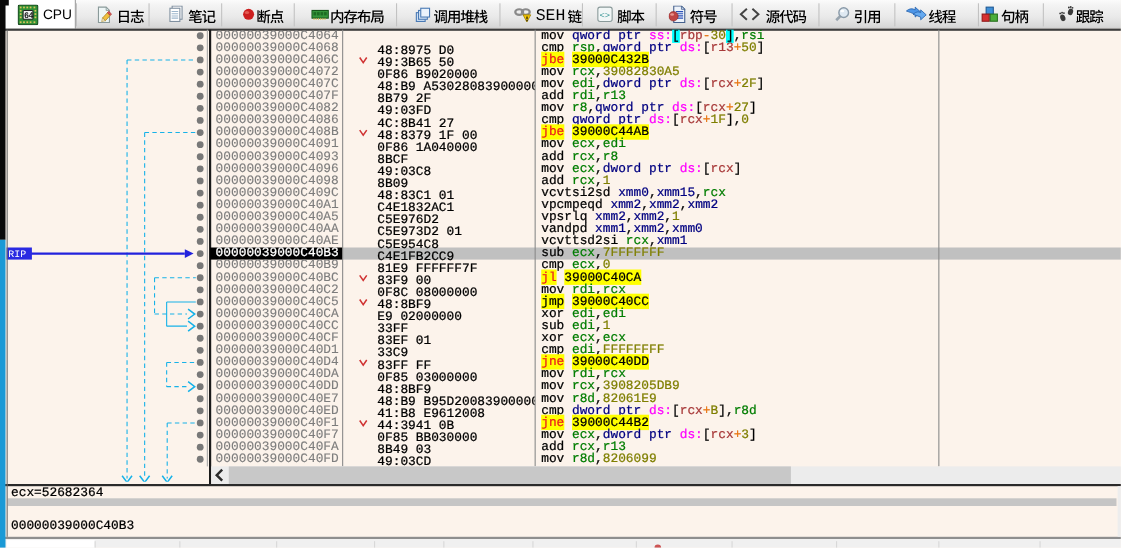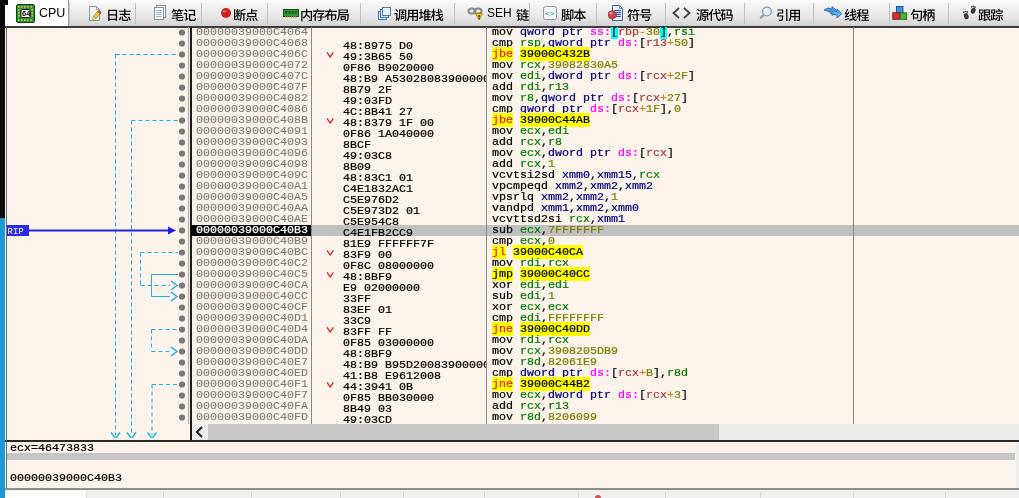--- a/index.html
+++ b/index.html
@@ -122,21 +122,21 @@
     </svg>
     <div style="position:absolute;left:467px;top:5px;line-height:0"><svg width="17" height="16" viewBox="0 0 17 16">
         <g fill="none" stroke="#8a8a8a" stroke-width="2">
           <ellipse cx="5" cy="6" rx="3.6" ry="2.6"></ellipse>
           <ellipse cx="11" cy="6" rx="3.6" ry="2.6"></ellipse>
         </g>
         <path d="M12,15 L8.5,8.5 L15.5,8.5 Z" fill="#f8c800" stroke="#9a7d00" stroke-width="0.7"></path>
         <rect x="11.6" y="10" width="1" height="2.6" fill="#000"></rect>
         <rect x="11.6" y="13.2" width="1" height="1" fill="#000"></rect>
       </svg></div>
-    <div style="position:absolute;left:487px;top:6px;font-family:Liberation Sans, sans-serif;font-size:12px;color:#000">SEH</div>
+    <div style="position:absolute;left:487px;top:6px;font-family:Liberation Mono, monospace;font-size:15px;color:#000">SEH</div>
     <svg style="position:absolute;left:516px;top:7px" width="15" height="16" viewBox="0 0 15 16">
       <path transform="translate(0.0,13) scale(0.01320,-0.01320)" fill="#000000" d="M131.28009033203125 842.43994140625 211.119873046875 820.760009765625Q196.43988037109375 764.9600219726562 174.35989379882812 708.9800415039062Q152.2799072265625 653.0000610351562 125.57992553710938 603.3600769042969Q98.87994384765625 553.7200927734375 67.8399658203125 515.60009765625Q64.719970703125 525.320068359375 56.79998779296875 541.5800170898438Q48.8800048828125 557.8399658203125 39.620025634765625 574.3799133300781Q30.36004638671875 590.9198608398438 23.00006103515625 600.6398315429688Q59.320068359375 645.599853515625 87.080078125 709.6598815917969Q114.840087890625 773.7199096679688 131.28009033203125 842.43994140625ZM143.35992431640625 737.079833984375H338.03997802734375V654.8800659179688H126.719970703125ZM149.280029296875 -74.83990478515625 132.60009765625 4.31988525390625 154.080078125 36.27984619140625 317.32000732421875 148.79974365234375Q321.55999755859375 132.1597900390625 329.8199768066406 110.81985473632812Q338.0799560546875 89.47991943359375 344.11993408203125 76.63995361328125Q286.199951171875 35.3599853515625 250.55996704101562 9.040008544921875Q214.91998291015625 -17.27996826171875 194.6199951171875 -32.919952392578125Q174.32000732421875 -48.5599365234375 164.58001708984375 -58.079925537109375Q154.84002685546875 -67.59991455078125 149.280029296875 -74.83990478515625ZM84.8399658203125 549.1598510742188H318.32000732421875V468.2000732421875H84.8399658203125ZM47.32000732421875 342.7198486328125H342.719970703125V261.2000732421875H47.32000732421875ZM149.280029296875 -74.83990478515625Q145.0400390625 -65.7999267578125 136.34005737304688 -53.51995849609375Q127.64007568359375 -41.239990234375 118.60009765625 -29.52001953125Q109.56011962890625 -17.800048828125 101.64013671875 -11.4400634765625Q116.0001220703125 -0.080078125 133.60012817382812 25.83990478515625Q151.20013427734375 51.7598876953125 151.20013427734375 89.79986572265625V503.91998291015625H236.39990234375V31.59991455078125Q236.39990234375 31.59991455078125 223.19992065429688 19.899932861328125Q209.99993896484375 8.199951171875 192.8399658203125 -9.240020751953125Q175.67999267578125 -26.67999267578125 162.48001098632812 -44.679962158203125Q149.280029296875 -62.679931640625 149.280029296875 -74.83990478515625ZM517.2799072265625 728.7598876953125H958.199951171875V648.360107421875H517.2799072265625ZM713.4400024414062 606.9600219726562H796.6397705078125V59.2799072265625H713.4400024414062ZM549.2399291992188 399.16015625Q547.1199340820312 407.64013671875 542.5399475097656 422.3200988769531Q537.9599609375 437.00006103515625 532.3199768066406 452.2400207519531Q526.6799926757812 467.47998046875 521.8800048828125 478.199951171875Q534.1199951171875 481.87994384765625 545.6199951171875 499.5399475097656Q557.1199951171875 517.199951171875 569 544.7599487304688Q574.8800048828125 558.199951171875 586.3600158691406 588.9799499511719Q597.8400268554688 619.7599487304688 611.4800415039062 661.8199462890625Q625.1200561523438 703.8799438476562 637.7000732421875 751.7199401855469Q650.2800903320312 799.5599365234375 658.360107421875 847.1199340820312L747.4798583984375 829.719970703125Q730.3998413085938 761.47998046875 706.2998352050781 691.8399963378906Q682.1998291015625 622.2000122070312 655.4798278808594 559.4000244140625Q628.7598266601562 496.60003662109375 601.4398193359375 446.9200439453125V444.800048828125Q601.4398193359375 444.800048828125 593.5198364257812 440.00006103515625Q585.599853515625 435.2000732421875 575.3398742675781 428.0000915527344Q565.0798950195312 420.80010986328125 557.159912109375 413.1001281738281Q549.2399291992188 405.400146484375 549.2399291992188 399.16015625ZM549.2399291992188 399.16015625V469.91998291015625L593.7998657226562 492.679931640625H934.5999145507812L934.0399169921875 413.84014892578125H628.8399047851562Q600.639892578125 413.84014892578125 578.4399108886719 409.84014892578125Q556.2399291992188 405.84014892578125 549.2399291992188 399.16015625ZM527.1998901367188 299.43988037109375H954.1199340820312V217.360107421875H527.1998901367188ZM495.7598876953125 500.07977294921875V54.96002197265625H409.7601318359375V413.96002197265625H326.199951171875V500.07977294921875ZM348.60003662109375 787.639892578125 425.9197998046875 812.3998413085938Q447.63983154296875 767.8798828125 468.79986572265625 716.0799255371094Q489.95989990234375 664.2799682617188 499.59991455078125 626L418.0401611328125 597.56005859375Q412.400146484375 623.6000366210938 401.1601257324219 656.5400085449219Q389.92010498046875 689.47998046875 376.2400817871094 723.9799499511719Q362.56005859375 758.4799194335938 348.60003662109375 787.639892578125ZM464.99993896484375 112.2398681640625Q486.99993896484375 112.2398681640625 507.11993408203125 97.35986328125Q527.2399291992188 82.4798583984375 558.679931640625 63.27984619140625Q596.2399291992188 40.39984130859375 642.1999206542969 31.9598388671875Q688.159912109375 23.51983642578125 745.919921875 23.51983642578125Q776.679931640625 23.51983642578125 817.7799377441406 25.079833984375Q858.8799438476562 26.63983154296875 900.8199462890625 29.6998291015625Q942.7599487304688 32.75982666015625 975.7599487304688 36.87982177734375Q971.5199584960938 24.4798583984375 966.219970703125 6.499908447265625Q960.9199829101562 -11.48004150390625 957.6799926757812 -28.959991455078125Q954.4400024414062 -46.43994140625 953.4400024414062 -59.159912109375Q928.1199951171875 -60.71990966796875 890.6599731445312 -62.21990966796875Q853.199951171875 -63.71990966796875 814.3999328613281 -64.71990966796875Q775.5999145507812 -65.71990966796875 744.4799194335938 -65.71990966796875Q681.3599243164062 -65.71990966796875 633.8599243164062 -54.379913330078125Q586.3599243164062 -43.0399169921875 545.679931640625 -18.159912109375Q520.1199340820312 -0.83990478515625 499.43994140625 14.320098876953125Q478.75994873046875 29.4801025390625 463.87994384765625 29.4801025390625Q450.5599365234375 29.4801025390625 433.0799255371094 13.520111083984375Q415.59991455078125 -2.43988037109375 396.7998962402344 -27.279876708984375Q377.9998779296875 -52.119873046875 360.7198486328125 -78.7598876953125L300.8800048828125 9.39984130859375Q342.44000244140625 53.15985107421875 386.0999755859375 82.69985961914062Q429.75994873046875 112.2398681640625 464.99993896484375 112.2398681640625Z"></path>
     </svg>
     <div style="position:absolute;left:542px;top:5px;line-height:0"><svg width="16" height="16" viewBox="0 0 16 16">
         <path d="M3.5,1.5 h9 q2,0 2,2 v9 q0,2 -2,2 h-9 q-2,0 -2,-2 v-9 q0,-2 2,-2 Z" fill="#f2f7f7" stroke="#8a9a9a"></path>
         <text x="3" y="11" font-family="Liberation Mono,monospace" font-size="8px" fill="#2a8f8f">&lt;&gt;</text>
       </svg></div>
     <svg style="position:absolute;left:561px;top:7px" width="27" height="16" viewBox="0 0 27 16">
       <path transform="translate(0.0,13) scale(0.01320,-0.01320)" fill="#000000" d="M115.55999755859375 808.679931640625H291.52001953125V722.5601806640625H115.55999755859375ZM110.52001953125 577.3198852539062H291.52001953125V491.20013427734375H110.52001953125ZM109.08001708984375 340.27984619140625H292.280029296875V252.4801025390625H109.08001708984375ZM79.7200927734375 808.2399291992188H154.5198974609375V445.9599609375Q154.5198974609375 387.719970703125 152.29989624023438 319.3599853515625Q150.07989501953125 251 143.85989379882812 179.6400146484375Q137.639892578125 108.280029296875 124.97988891601562 40.98004150390625Q112.31988525390625 -26.3199462890625 91.9998779296875 -82.87994384765625Q85.5198974609375 -76.51995849609375 72.95993041992188 -69.53997802734375Q60.39996337890625 -62.55999755859375 47.55999755859375 -55.920013427734375Q34.72003173828125 -49.280029296875 25.12005615234375 -46.0400390625Q50.76007080078125 25.27996826171875 62.300079345703125 111.77996826171875Q73.840087890625 198.27996826171875 76.78009033203125 285.3399658203125Q79.7200927734375 372.39996337890625 79.7200927734375 444.9599609375ZM250.96014404296875 808.2399291992188H327.43994140625V18.7198486328125Q327.43994140625 -10.4801025390625 321.43994140625 -29.56005859375Q315.43994140625 -48.6400146484375 297.39996337890625 -59.79998779296875Q279.91998291015625 -70.51995849609375 254.3599853515625 -73.47994995117188Q228.79998779296875 -76.43994140625 188.719970703125 -75.99993896484375Q187.719970703125 -59.79998779296875 181.13998413085938 -35.340057373046875Q174.55999755859375 -10.880126953125 166.6400146484375 5.63983154296875Q190.88006591796875 4.63983154296875 210.66009521484375 4.63983154296875Q230.44012451171875 4.63983154296875 237.7601318359375 5.079833984375Q250.96014404296875 5.079833984375 250.96014404296875 20.39984130859375ZM859.0401000976562 786.7999267578125H940.5598754882812V182.1998291015625Q940.5598754882812 153.55987548828125 934.7198791503906 133.69992065429688Q928.8798828125 113.8399658203125 910.39990234375 102.1199951171875Q892.3599243164062 91.4000244140625 867.1999206542969 88.44003295898438Q842.0399169921875 85.48004150390625 806.8399047851562 85.48004150390625Q805.2799072265625 103.239990234375 797.6399230957031 128.63992309570312Q789.9999389648438 154.03985595703125 780.9599609375 171.11981201171875Q804.2000122070312 170.11981201171875 822.3600463867188 170.11981201171875Q840.5200805664062 170.11981201171875 847.2800903320312 170.559814453125Q859.0401000976562 170.559814453125 859.0401000976562 184.4398193359375ZM689.4400634765625 786.7999267578125H906.1599731445312V697.3201904296875H771.079833984375V-83.99993896484375H689.4400634765625ZM371.55999755859375 688.4797973632812H643.8800048828125V599.0000610351562H371.55999755859375ZM352 458.39984130859375H660.3200073242188V367.92010498046875H352ZM469.80010986328125 836.0399780273438H547.39990234375V402.96002197265625H469.80010986328125ZM533.2800903320312 281.6400146484375 595.679931640625 301.0799560546875Q612.5599365234375 257.9599609375 627.43994140625 209.219970703125Q642.3199462890625 160.47998046875 653.2599487304688 114.79998779296875Q664.199951171875 69.1199951171875 668.199951171875 35.44000244140625L601.0001220703125 11.2000732421875Q597.5601196289062 45.4400634765625 587.4001159667969 91.90005493164062Q577.2401123046875 138.36004638671875 563.4201049804688 188.1600341796875Q549.60009765625 237.96002197265625 533.2800903320312 281.6400146484375ZM374.8800048828125 18.68011474609375 370.4000244140625 87.7999267578125 409.199951171875 114.79986572265625 628.1599731445312 149.9998779296875Q628.1599731445312 132.7999267578125 629.8399658203125 111.51998901367188Q631.5199584960938 90.24005126953125 634.199951171875 76.840087890625Q557.3199462890625 62.840087890625 509.4799499511719 53.560089111328125Q461.63995361328125 44.28009033203125 434.6799621582031 37.940093994140625Q407.719970703125 31.60009765625 394.91998291015625 27.200103759765625Q382.1199951171875 22.80010986328125 374.8800048828125 18.68011474609375ZM374.8800048828125 18.2401123046875Q372.760009765625 26.7200927734375 368.2400207519531 40.56005859375Q363.72003173828125 54.4000244140625 358.36004638671875 69.01998901367188Q353.00006103515625 83.63995361328125 348.2000732421875 93.7999267578125Q359.320068359375 96.919921875 368.88006591796875 112.51992797851562Q378.4400634765625 128.11993408203125 387.320068359375 151.99993896484375Q393.76007080078125 167.87994384765625 406.6800842285156 209.29995727539062Q419.60009765625 250.719970703125 432.9601135253906 305.5799865722656Q446.32012939453125 360.44000244140625 452.96014404296875 415.08001708984375L533.919921875 390.88006591796875Q522.5999145507812 333.6800537109375 504.8799133300781 274.6400451660156Q487.159912109375 215.60003662109375 466.4399108886719 161.280029296875Q445.71990966796875 106.96002197265625 424.83990478515625 63.6400146484375V62.08001708984375Q424.83990478515625 62.08001708984375 417.1999206542969 57.560028076171875Q409.5599365234375 53.0400390625 399.8599548339844 46.1800537109375Q390.15997314453125 39.320068359375 382.5199890136719 31.90008544921875Q374.8800048828125 24.4801025390625 374.8800048828125 18.2401123046875Z"></path>
       <path transform="translate(12.2,13) scale(0.01320,-0.01320)" fill="#000000" d="M62.0400390625 640.5198364257812H939.9599609375V544.4401245117188H62.0400390625ZM225.8800048828125 191.31988525390625H771.760009765625V95.24017333984375H225.8800048828125ZM449.2801513671875 843.5599365234375H549.2798461914062V-83.99993896484375H449.2801513671875ZM364.40032958984375 607.0799560546875 450.88006591796875 581.9600219726562Q414.36004638671875 476.60003662109375 361.1000061035156 380.36004638671875Q307.8399658203125 284.12005615234375 242.01992797851562 204.76007080078125Q176.19989013671875 125.40008544921875 100.9998779296875 70.56011962890625Q93.39990234375 82.40008544921875 80.99993896484375 96.70004272460938Q68.5999755859375 111 55.6400146484375 124.51995849609375Q42.6800537109375 138.0399169921875 31.40008544921875 147.19989013671875Q102.68011474609375 192.9998779296875 166.60015869140625 265.8798828125Q230.52020263671875 338.7598876953125 281.6002502441406 426.9999084472656Q332.6802978515625 515.2399291992188 364.40032958984375 607.0799560546875ZM631.5996704101562 604.0799560546875Q663.3197021484375 513.5999145507812 714.3397521972656 427.81988525390625Q765.3598022460938 342.03985595703125 830.5398559570312 271.77984619140625Q895.7199096679688 201.51983642578125 968.0799560546875 156.599853515625Q956.239990234375 146.8798828125 941.8800354003906 132.51992797851562Q927.5200805664062 118.15997314453125 914.7801208496094 102.74002075195312Q902.0401611328125 87.320068359375 893.440185546875 73.80010986328125Q818.2801513671875 126.76007080078125 753.0401000976562 205.40005493164062Q687.800048828125 284.0400390625 635.2200012207031 379.9400329589844Q582.6399536132812 475.84002685546875 546.1199340820312 579.4000244140625Z"></path>
@@ -293,21 +293,21 @@
 <div id="dis" class="mono"><div><span style="color:#000000">mov </span><span style="color:#000080">qword ptr </span><span style="color:#ff00ff">ss:</span><span style="color:#000000;background:#00ffff">[</span><span style="color:#a83a3a">rbp</span><span style="color:#e87511">-</span><span style="color:#7f7f00">30</span><span style="color:#000000;background:#00ffff">]</span><span style="color:#000000">,</span><span style="color:#007d00">rsi</span></div><div><span style="color:#000000">cmp </span><span style="color:#007d00">rsp</span><span style="color:#000000">,</span><span style="color:#000080">qword ptr </span><span style="color:#ff00ff">ds:</span><span style="color:#000000">[</span><span style="color:#a83a3a">r13</span><span style="color:#e87511">+</span><span style="color:#7f7f00">50</span><span style="color:#000000">]</span></div><div><span style="color:#eb1d1d;background:#ffff00">jbe</span><span style="color:#000000"> </span><span style="color:#000000;background:#ffff00">39000C432B</span></div><div><span style="color:#000000">mov </span><span style="color:#007d00">rcx</span><span style="color:#000000">,</span><span style="color:#7f7f00">39082830A5</span></div><div><span style="color:#000000">mov </span><span style="color:#007d00">edi</span><span style="color:#000000">,</span><span style="color:#000080">dword ptr </span><span style="color:#ff00ff">ds:</span><span style="color:#000000">[</span><span style="color:#a83a3a">rcx</span><span style="color:#e87511">+</span><span style="color:#7f7f00">2F</span><span style="color:#000000">]</span></div><div><span style="color:#000000">add </span><span style="color:#007d00">rdi</span><span style="color:#000000">,</span><span style="color:#007d00">r13</span></div><div><span style="color:#000000">mov </span><span style="color:#007d00">r8</span><span style="color:#000000">,</span><span style="color:#000080">qword ptr </span><span style="color:#ff00ff">ds:</span><span style="color:#000000">[</span><span style="color:#a83a3a">rcx</span><span style="color:#e87511">+</span><span style="color:#7f7f00">27</span><span style="color:#000000">]</span></div><div><span style="color:#000000">cmp </span><span style="color:#000080">qword ptr </span><span style="color:#ff00ff">ds:</span><span style="color:#000000">[</span><span style="color:#a83a3a">rcx</span><span style="color:#e87511">+</span><span style="color:#7f7f00">1F</span><span style="color:#000000">]</span><span style="color:#000000">,</span><span style="color:#7f7f00">0</span></div><div><span style="color:#eb1d1d;background:#ffff00">jbe</span><span style="color:#000000"> </span><span style="color:#000000;background:#ffff00">39000C44AB</span></div><div><span style="color:#000000">mov </span><span style="color:#007d00">ecx</span><span style="color:#000000">,</span><span style="color:#007d00">edi</span></div><div><span style="color:#000000">add </span><span style="color:#007d00">rcx</span><span style="color:#000000">,</span><span style="color:#007d00">r8</span></div><div><span style="color:#000000">mov </span><span style="color:#007d00">ecx</span><span style="color:#000000">,</span><span style="color:#000080">dword ptr </span><span style="color:#ff00ff">ds:</span><span style="color:#000000">[</span><span style="color:#a83a3a">rcx</span><span style="color:#000000">]</span></div><div><span style="color:#000000">add </span><span style="color:#007d00">rcx</span><span style="color:#000000">,</span><span style="color:#7f7f00">1</span></div><div><span style="color:#000000">vcvtsi2sd </span><span style="color:#000080">xmm0</span><span style="color:#000000">,</span><span style="color:#000080">xmm15</span><span style="color:#000000">,</span><span style="color:#007d00">rcx</span></div><div><span style="color:#000000">vpcmpeqd </span><span style="color:#000080">xmm2</span><span style="color:#000000">,</span><span style="color:#000080">xmm2</span><span style="color:#000000">,</span><span style="color:#000080">xmm2</span></div><div><span style="color:#000000">vpsrlq </span><span style="color:#000080">xmm2</span><span style="color:#000000">,</span><span style="color:#000080">xmm2</span><span style="color:#000000">,</span><span style="color:#7f7f00">1</span></div><div><span style="color:#000000">vandpd </span><span style="color:#000080">xmm1</span><span style="color:#000000">,</span><span style="color:#000080">xmm2</span><span style="color:#000000">,</span><span style="color:#000080">xmm0</span></div><div><span style="color:#000000">vcvttsd2si </span><span style="color:#007d00">rcx</span><span style="color:#000000">,</span><span style="color:#000080">xmm1</span></div><div><span style="color:#000000">sub </span><span style="color:#007d00">ecx</span><span style="color:#000000">,</span><span style="color:#7f7f00">7FFFFFFF</span></div><div><span style="color:#000000">cmp </span><span style="color:#007d00">ecx</span><span style="color:#000000">,</span><span style="color:#7f7f00">0</span></div><div><span style="color:#eb1d1d;background:#ffff00">jl</span><span style="color:#000000"> </span><span style="color:#000000;background:#ffff00">39000C40CA</span></div><div><span style="color:#000000">mov </span><span style="color:#007d00">rdi</span><span style="color:#000000">,</span><span style="color:#007d00">rcx</span></div><div><span style="color:#000000;background:#ffff00">jmp</span><span style="color:#000000"> </span><span style="color:#000000;background:#ffff00">39000C40CC</span></div><div><span style="color:#000000">xor </span><span style="color:#007d00">edi</span><span style="color:#000000">,</span><span style="color:#007d00">edi</span></div><div><span style="color:#000000">sub </span><span style="color:#007d00">edi</span><span style="color:#000000">,</span><span style="color:#7f7f00">1</span></div><div><span style="color:#000000">xor </span><span style="color:#007d00">ecx</span><span style="color:#000000">,</span><span style="color:#007d00">ecx</span></div><div><span style="color:#000000">cmp </span><span style="color:#007d00">edi</span><span style="color:#000000">,</span><span style="color:#7f7f00">FFFFFFFF</span></div><div><span style="color:#eb1d1d;background:#ffff00">jne</span><span style="color:#000000"> </span><span style="color:#000000;background:#ffff00">39000C40DD</span></div><div><span style="color:#000000">mov </span><span style="color:#007d00">rdi</span><span style="color:#000000">,</span><span style="color:#007d00">rcx</span></div><div><span style="color:#000000">mov </span><span style="color:#007d00">rcx</span><span style="color:#000000">,</span><span style="color:#7f7f00">3908205DB9</span></div><div><span style="color:#000000">mov </span><span style="color:#007d00">r8d</span><span style="color:#000000">,</span><span style="color:#7f7f00">82061E9</span></div><div><span style="color:#000000">cmp </span><span style="color:#000080">dword ptr </span><span style="color:#ff00ff">ds:</span><span style="color:#000000">[</span><span style="color:#a83a3a">rcx</span><span style="color:#e87511">+</span><span style="color:#7f7f00">B</span><span style="color:#000000">]</span><span style="color:#000000">,</span><span style="color:#007d00">r8d</span></div><div><span style="color:#eb1d1d;background:#ffff00">jne</span><span style="color:#000000"> </span><span style="color:#000000;background:#ffff00">39000C44B2</span></div><div><span style="color:#000000">mov </span><span style="color:#007d00">ecx</span><span style="color:#000000">,</span><span style="color:#000080">dword ptr </span><span style="color:#ff00ff">ds:</span><span style="color:#000000">[</span><span style="color:#a83a3a">rcx</span><span style="color:#e87511">+</span><span style="color:#7f7f00">3</span><span style="color:#000000">]</span></div><div><span style="color:#000000">add </span><span style="color:#007d00">rcx</span><span style="color:#000000">,</span><span style="color:#007d00">r13</span></div><div><span style="color:#000000">mov </span><span style="color:#007d00">r8d</span><span style="color:#000000">,</span><span style="color:#7f7f00">8206099</span></div></div>
 
 <div style="position:absolute;left:192px;top:424px;width:827px;height:16px;background:#ececec"></div>
 <svg style="position:absolute;left:192px;top:424px" width="16" height="16">
       <path d="M10,3 L5,8 L10,13" fill="none" stroke="#2b2b2b" stroke-width="2.2"></path>
     </svg>
 <div style="position:absolute;left:208px;top:424px;width:511px;height:16px;background:#c8c8c8"></div>
 
 <div style="position:absolute;left:0;top:440px;width:1019px;height:2px;background:#2a2a2a"></div>
 
-<div class="mono" style="position:absolute;left:10px;top:443px;color:#000">ecx=46473833</div>
+<div class="mono" style="position:absolute;left:10px;top:443px;color:#000">ecx=52682364</div>
 
 <div style="position:absolute;left:7px;top:453px;width:1008px;height:7px;background:#c5c5c5"></div>
 
 <div class="mono" style="position:absolute;left:10px;top:473px;color:#000">00000039000C40B3</div>
 <div style="position:absolute;left:0;top:488px;width:1019px;height:2px;background:#8e8e8e"></div>
 
 <div style="position:absolute;left:0;top:490px;width:1019px;height:8px;background:#f0f0f0"></div>
     <div style="position:absolute;left:6px;top:491px;width:80px;height:7px;background:#ffffff"></div>
     <div style="position:absolute;left:86px;top:492px;width:1px;height:6px;background:#d8d8d8"></div>
     <div style="position:absolute;left:163px;top:492px;width:1px;height:6px;background:#d8d8d8"></div>

